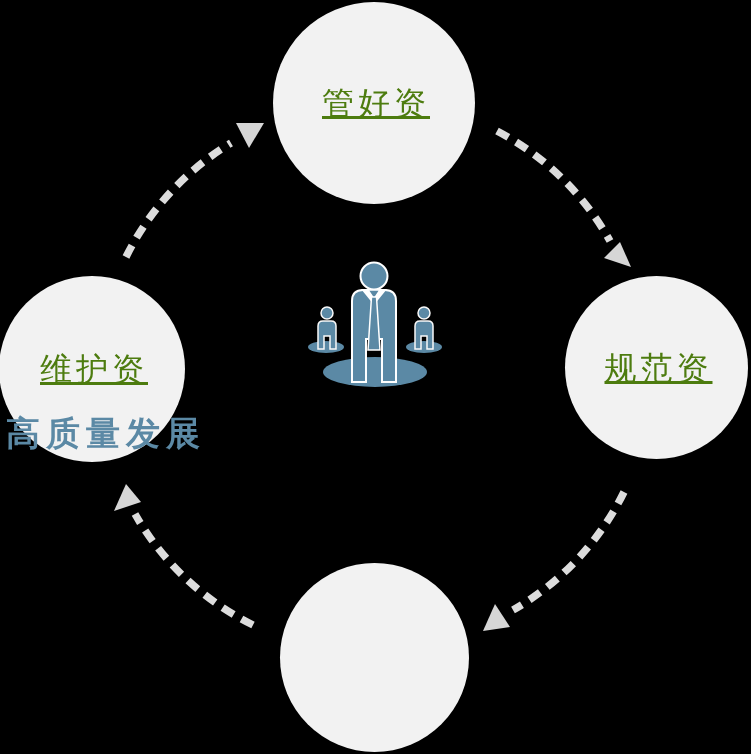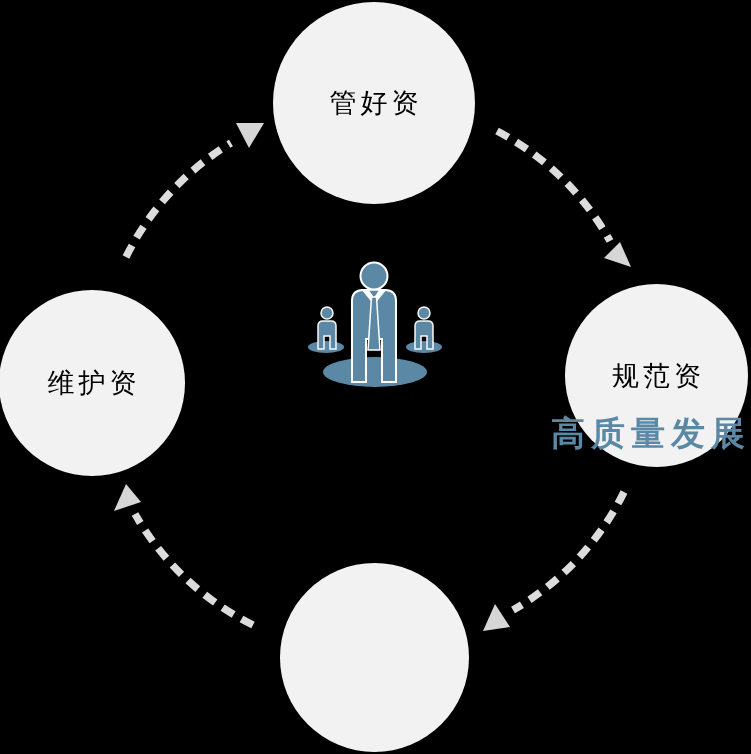--- a/index.html
+++ b/index.html
@@ -7,30 +7,30 @@
     position:relative;width:751px;height:754px;overflow:hidden;
     background:#000;
     font-family:"DejaVu Serif","Liberation Serif",serif;
   }
   .arcs-svg{position:absolute;left:0;top:0;width:751px;height:754px;}
   .node{
     position:absolute;border-radius:50%;background:#f2f2f2;
     display:flex;flex-direction:column;align-items:center;justify-content:center;
   }
   .node-line{
-    color:#000000;font-size:27px;line-height:42px;letter-spacing:4px;text-indent:4px;
-    white-space:nowrap;font-weight:500;
+    color:#4d7c0f;font-size:32px;line-height:42px;letter-spacing:4px;text-indent:4px;
+    white-space:nowrap;font-weight:500;text-decoration:underline;
   }
   .node-top{left:273px;top:2px;width:202px;height:202px;}
-  .node-right{left:565px;top:284px;width:183px;height:183px;}
+  .node-right{left:565px;top:276px;width:183px;height:183px;}
   .node-bottom{left:280px;top:563px;width:189px;height:189px;}
-  .node-left{left:-1px;top:290px;width:186px;height:186px;justify-content:center;}
+  .node-left{left:-1px;top:276px;width:186px;height:186px;justify-content:center;}
   .center-icon-svg{position:absolute;left:300px;top:253px;width:150px;height:147px;}
   .center-title{
-    position:absolute;left:0;top:411px;width:751px;text-align:right;
+    position:absolute;left:0;top:411px;width:751px;text-align:left;
     color:#5b89a5;font-size:34px;font-weight:bold;letter-spacing:6px;text-indent:6px;
     white-space:nowrap;
   }
 </style>
 </head>
 <body>
 
 <div class="canvas">
 
   <svg class="arcs-svg" viewBox="0 0 751 754" xmlns="http://www.w3.org/2000/svg" aria-hidden="true">

